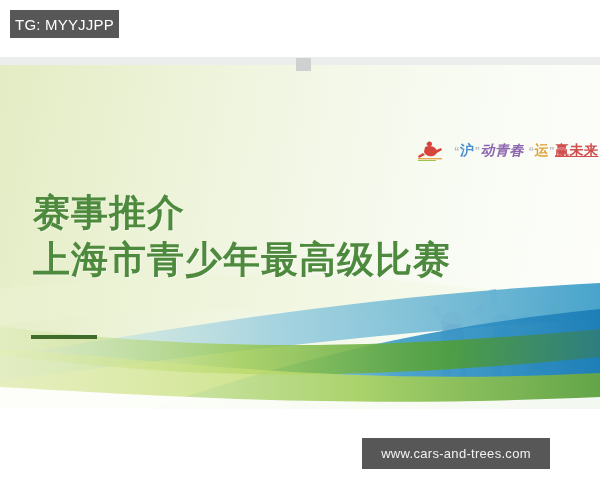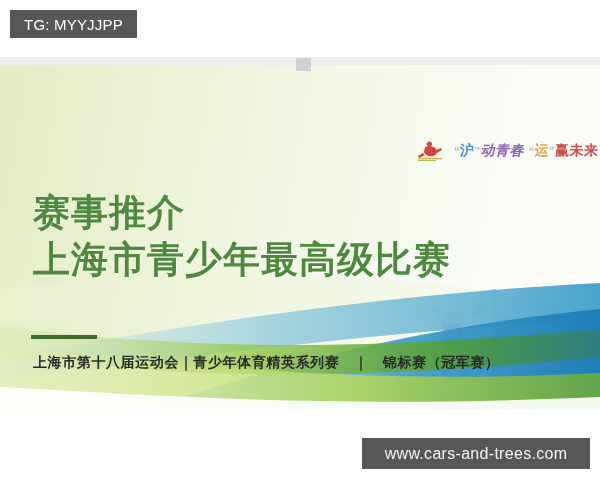--- a/index.html
+++ b/index.html
@@ -13,43 +13,43 @@
     position: relative;
     overflow: hidden;
     font-family: "Liberation Sans", "DejaVu Sans", sans-serif;
   }
 
   
   .tg-badge {
     position: absolute;
     left: 10px;
     top: 10px;
-    width: 127px;
+    width: 109px;
     height: 28px;
     background: #575757;
     color: #ffffff;
     font-size: 15px;
     letter-spacing: 0.2px;
     display: flex;
     align-items: center;
     justify-content: center;
     z-index: 40;
     white-space: nowrap;
   }
 
   
   .watermark {
     position: absolute;
     left: 362px;
     top: 438px;
-    width: 228px;
+    width: 188px;
     height: 31px;
     background: #575757;
     color: #f2f2f2;
-    font-size: 16px;
+    font-size: 13px;
     letter-spacing: 0.3px;
     display: flex;
     align-items: center;
     justify-content: center;
     z-index: 40;
     white-space: nowrap;
   }
 
   
   .poster {
@@ -110,21 +110,21 @@
     font-weight: bold;
     letter-spacing: 0.5px;
     white-space: nowrap;
     line-height: 1;
     display: flex;
     align-items: baseline;
   }
   .s1 { color: #4a8fd0; }
   .s2 { color: #8e67b0; font-style: italic; }
   .s3 { color: #e0a23a; }
-  .s4 { color: #cf4f4f; }
+  .s4 { color: #cf4f4f; text-decoration: underline; }
   .quo { color: #b9b9b9; font-size: 11px; }
 
   
   .title-wrap {
     position: absolute;
     left: 33px;
     top: 132px;
     z-index: 22;
   }
   .title-line {
@@ -309,19 +309,18 @@
     </div>
   </div>
 
   <div class="title-wrap">
     <div class="title-line">赛事推介</div>
     <div class="title-line">上海市青少年最高级比赛</div>
   </div>
 
   <div class="rule"></div>
 
-  <div class="subtitle">上海市第十八届运动会｜青少年体育精英系列赛　｜　锦标赛（冠军赛）</div>
 
 </div>
 
 <div class="tg-badge">TG: MYYJJPP</div>
 
 <div class="watermark">www.cars-and-trees.com</div>
 
 </body></html>

